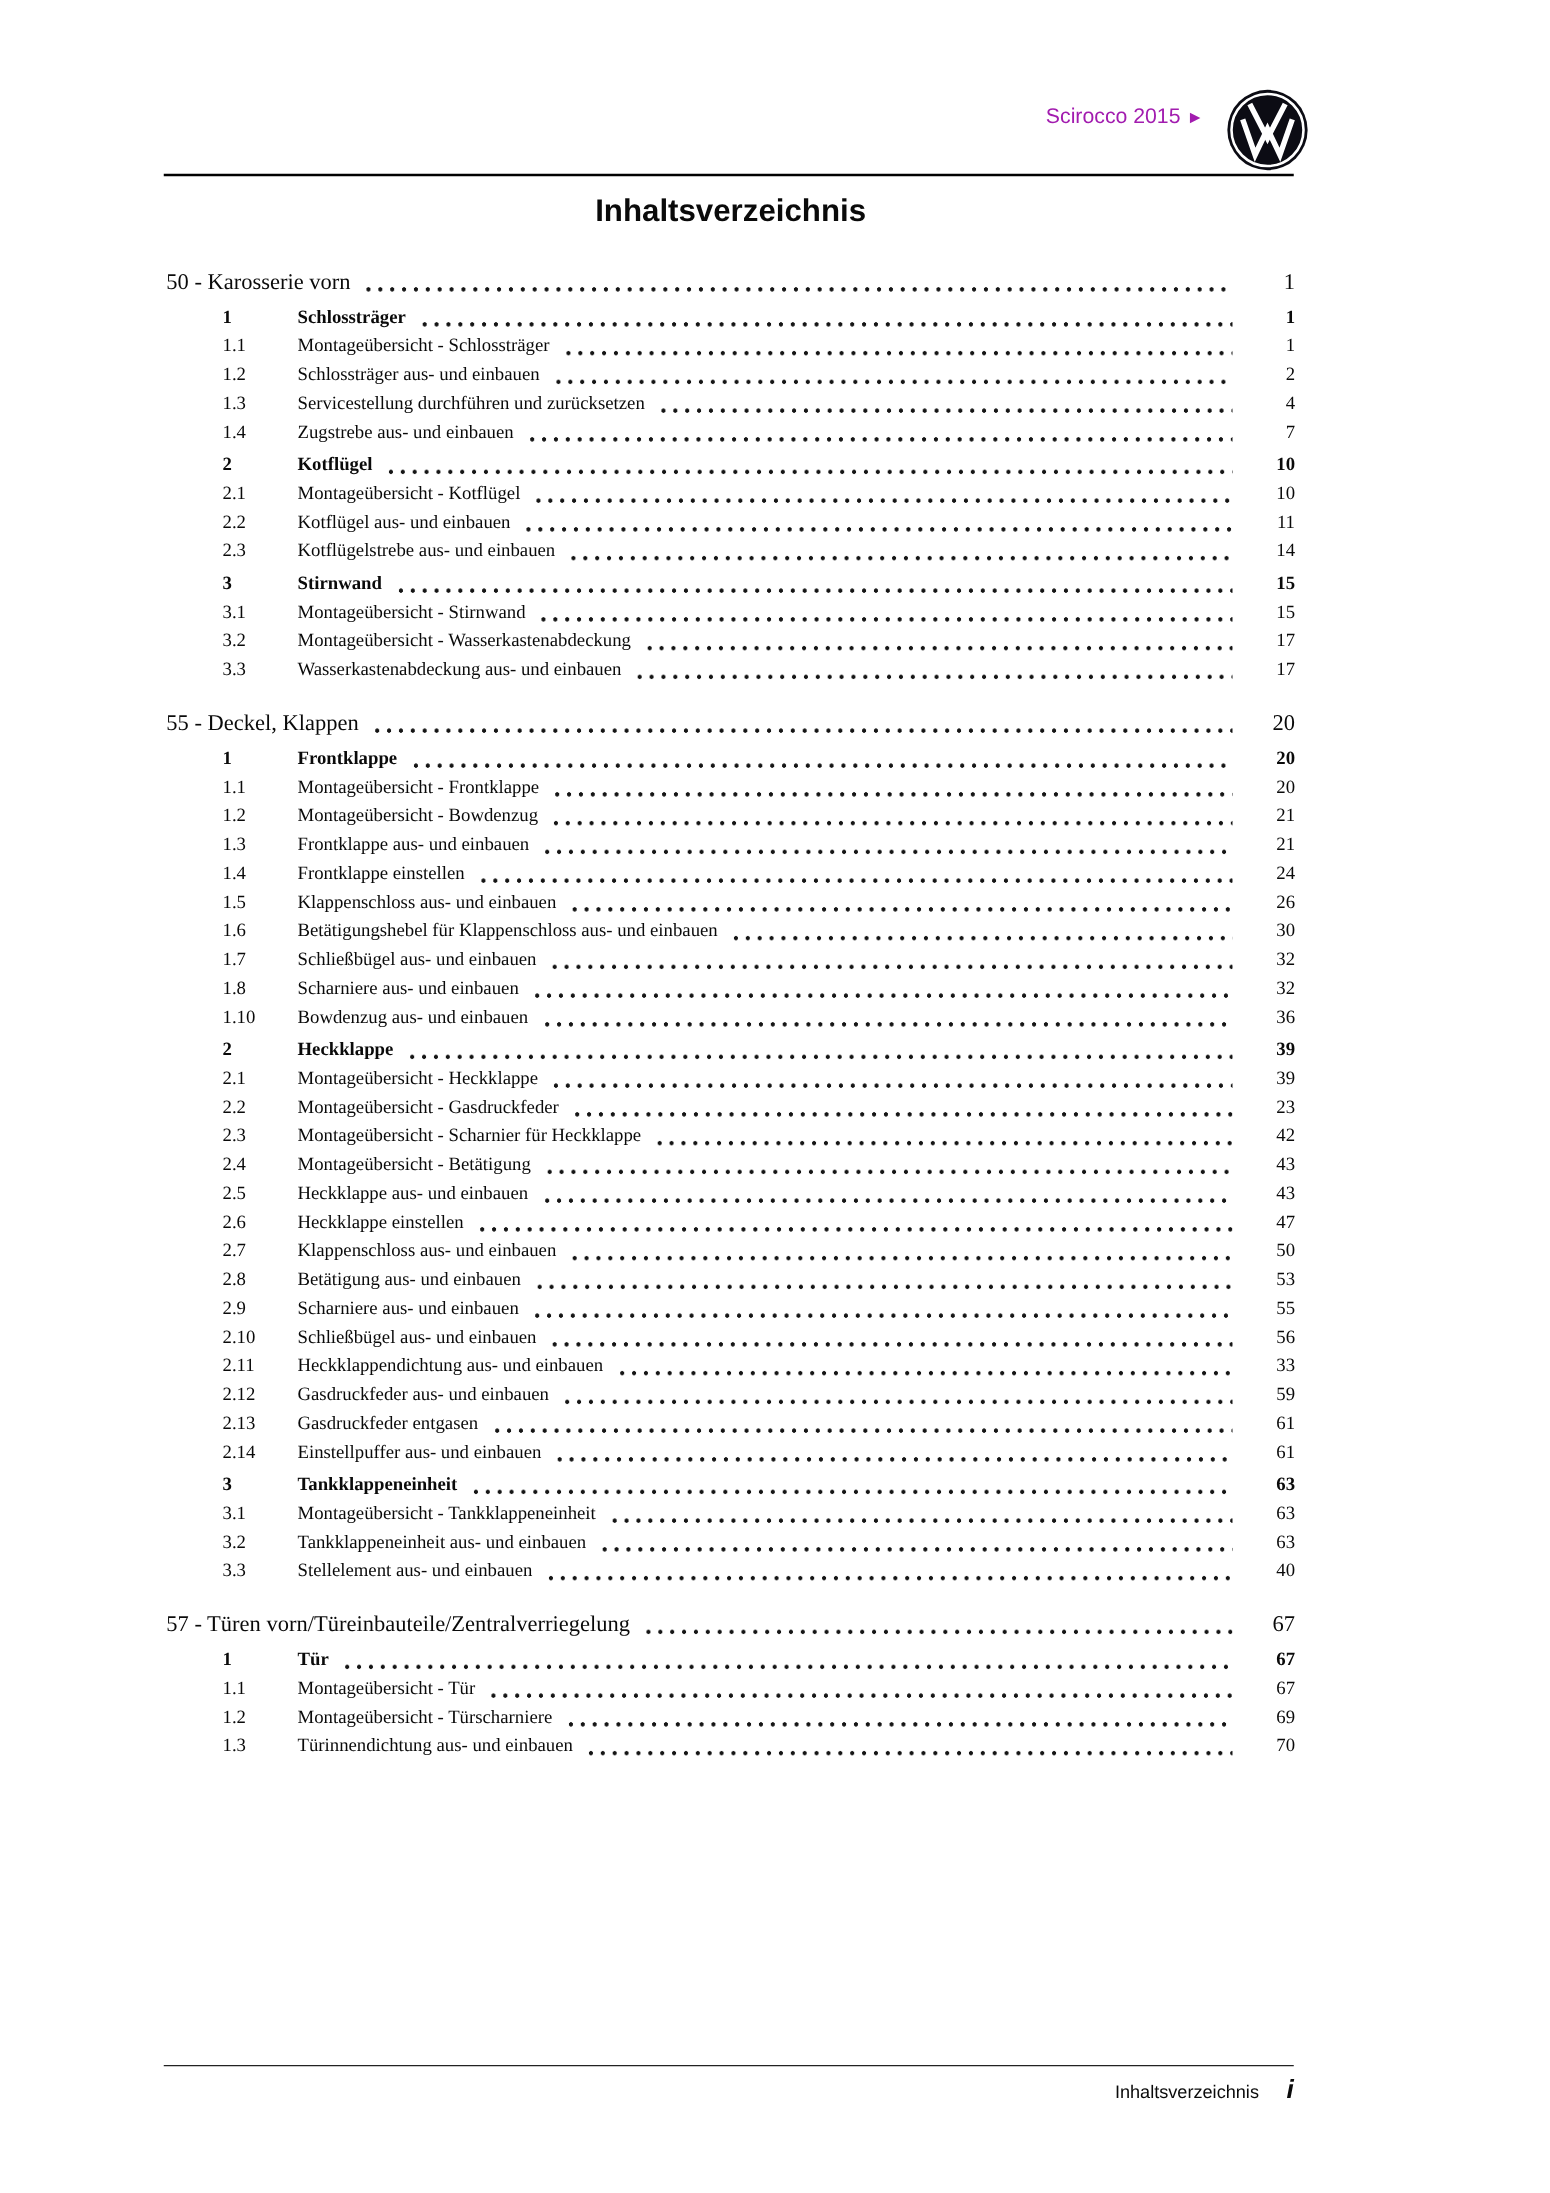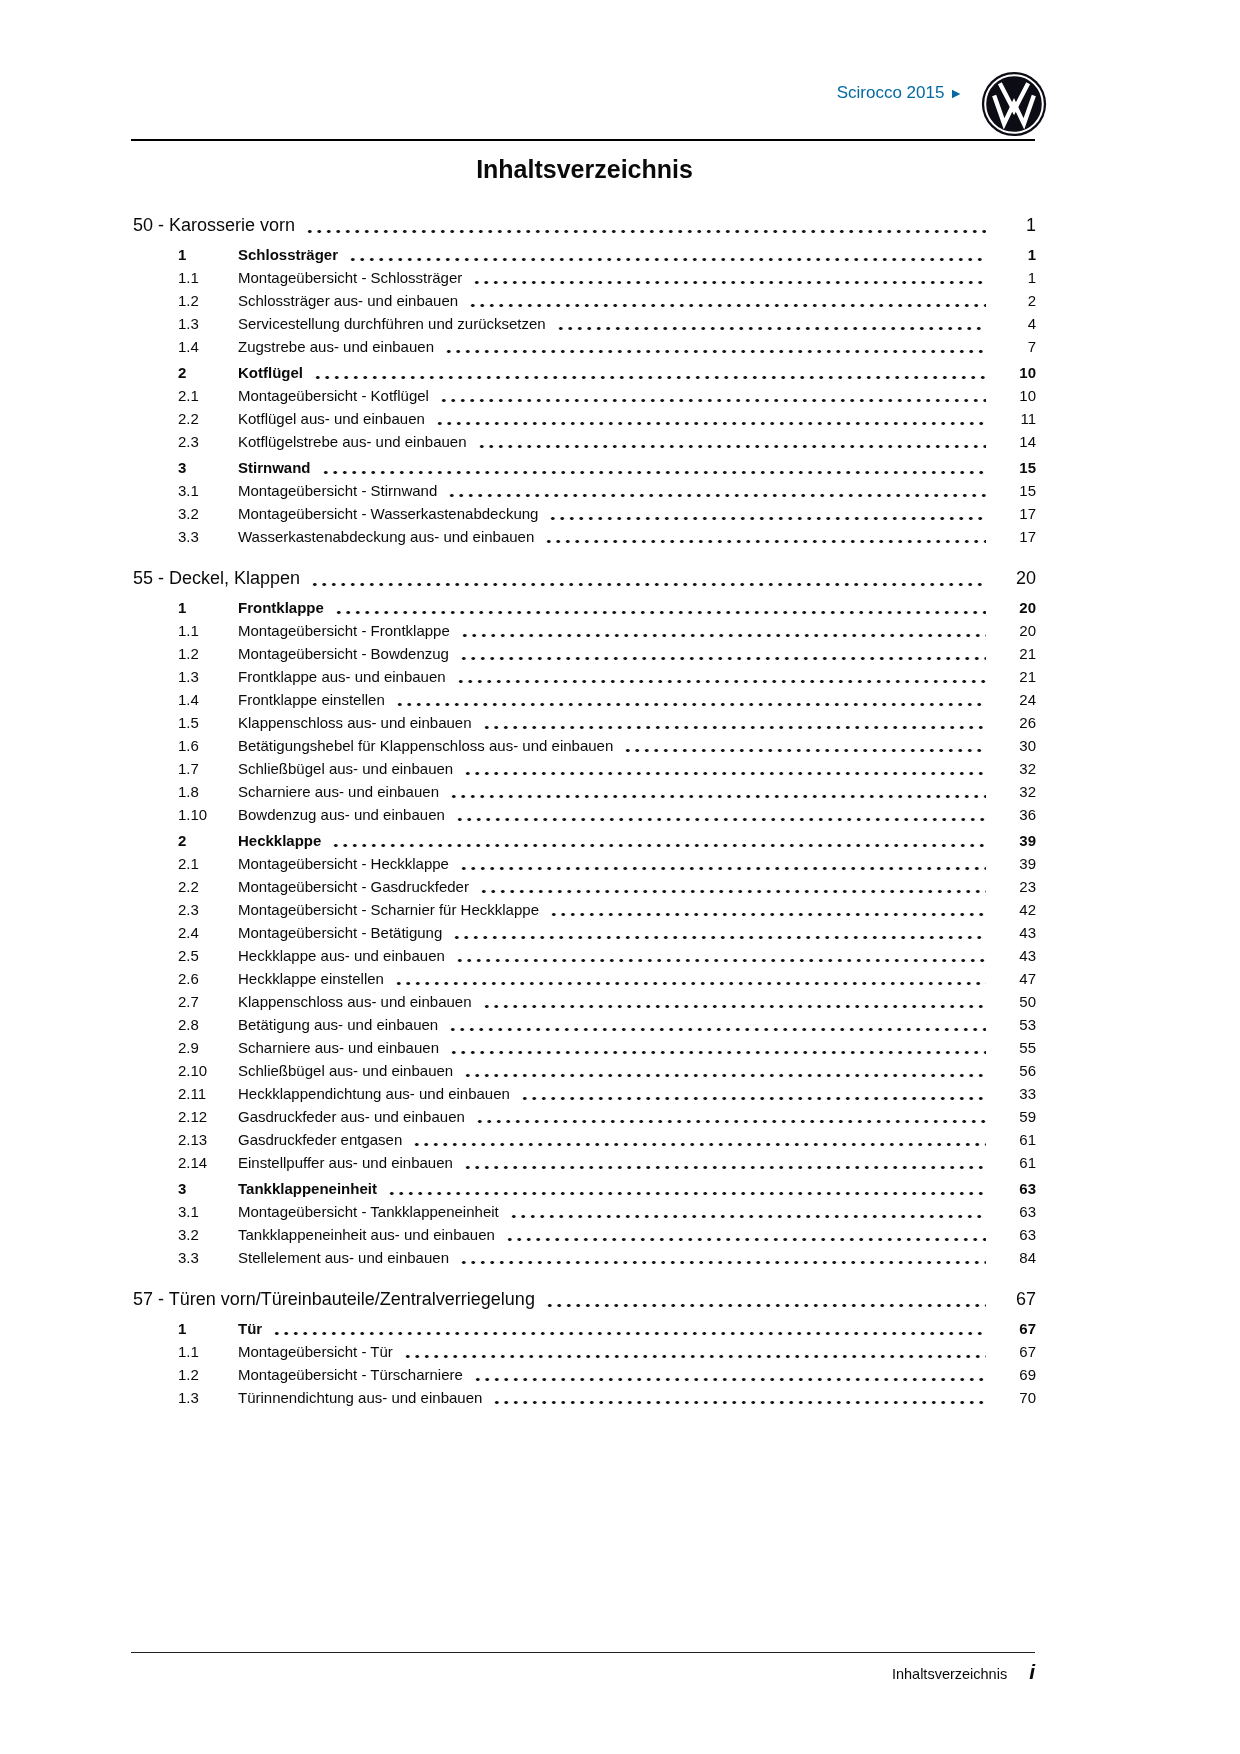--- a/index.html
+++ b/index.html
@@ -9,32 +9,32 @@
     background: #ffffff;
     color: #0a0a0a;
     font-family: "Liberation Sans", sans-serif;
     -webkit-font-smoothing: antialiased;
   }
   .sheet { position: relative; width: 1240px; height: 1754px; overflow: hidden; background: #fff; }
 
   
   .header-text {
     position: absolute; top: 80px; right: 277px;
-    text-align: right; font-size: 17px; line-height: 25px; color: #0369a1;
+    text-align: right; font-size: 17px; line-height: 25px; color: #a21caf;
   }
   .pointer { font-size: 14px; letter-spacing: 0; }
   .vw-logo { position: absolute; top: 70px; left: 980px; width: 68px; height: 68px; }
   .rule-top { position: absolute; top: 139px; left: 131px; width: 904px; border-top: 2px solid #000; }
 
   
   .content { position: absolute; top: 152px; left: 133px; width: 903px; }
   .title { text-align: center; font-size: 25px; line-height: 34px; font-weight: 700; margin: 0; }
 
   .toc { margin-top: 26px; }
-  .row { display: flex; align-items: center; }
+  .row { display: flex; align-items: center; font-family: Liberation Serif, serif; }
   .section-row { font-size: 18px; line-height: 26px; margin-top: 17px; margin-bottom: 5px; }
   .entry-row { font-size: 15px; line-height: 23px; padding-left: 45px; }
   .entry-row.bold { font-weight: 700; margin-top: 3px; }
   .num { flex: 0 0 60px; white-space: nowrap; }
   .sec-label, .label { flex: 0 0 auto; white-space: nowrap; padding-right: 2px; }
   .dots {
     flex: 1 1 20px; align-self: stretch; margin: 0 6px 0 8px; min-width: 18px;
     background-image: radial-gradient(circle, #151515 1.45px, transparent 1.9px);
     background-size: 9.5px 5px;
     background-repeat: repeat-x;
@@ -378,21 +378,21 @@
     <span class="num">3.2</span>
     <span class="label">Tankklappeneinheit aus- und einbauen</span>
     <span class="dots"></span>
     <span class="page-num">63</span>
   </div>
 
   <div class="row entry-row">
     <span class="num">3.3</span>
     <span class="label">Stellelement aus- und einbauen</span>
     <span class="dots"></span>
-    <span class="page-num">84</span>
+    <span class="page-num">40</span>
   </div>
 </div>
   </section>
 
   <section class="toc-section">
     <div class="row section-row">
       <span class="sec-label">57 - Türen vorn/Türeinbauteile/Zentralverriegelung</span>
       <span class="dots"></span>
       <span class="page-num sec-page">67</span>
     </div>

